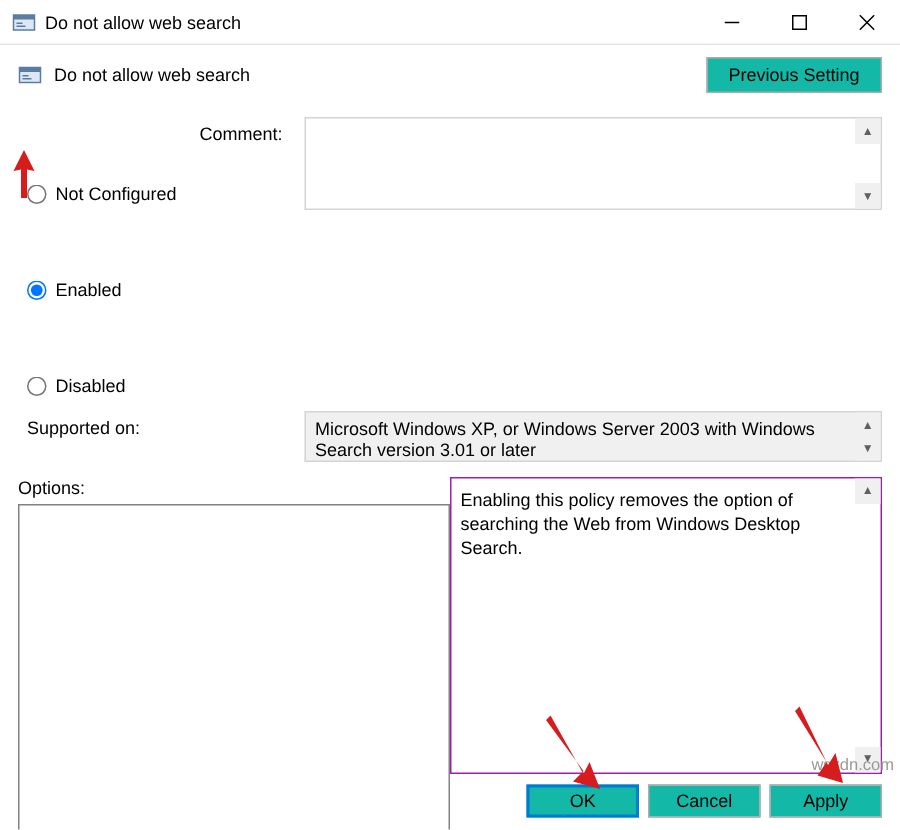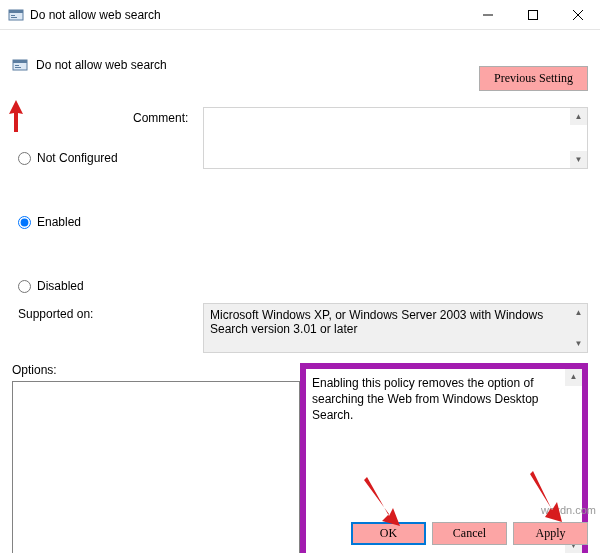--- a/index.html
+++ b/index.html
@@ -7,41 +7,41 @@
 
 .titlebar { display: flex; align-items: center; height: 30px; border-bottom: 1px solid #e5e5e5; padding-left: 8px; }
 .titlebar .icon { width: 16px; height: 16px; margin-right: 6px; display: flex; align-items: center; justify-content: center; }
 .titlebar .title { flex: 1; font-size: 12px; }
 .titlebar .controls { display: flex; }
 .titlebar .controls div { width: 45px; height: 30px; display: flex; align-items: center; justify-content: center; font-family: sans-serif; }
 
 .toolbar { display: flex; align-items: center; padding: 8px 12px; gap: 8px; }
 .toolbar .icon { width: 16px; height: 16px; display: flex; align-items: center; justify-content: center; }
 .toolbar .subtitle { flex: 1; font-size: 12px; }
-.btn { background: #fca5a5; border: 1px solid #adadad; padding: 4px 14px; font-size: 12px; font-family: Liberation Serif, serif; cursor: pointer; min-width: 90px; margin-top: 28px; }
+.btn { background: #14b8a6; border: 1px solid #adadad; padding: 4px 14px; font-size: 12px; font-family: Liberation Sans, sans-serif; cursor: pointer; min-width: 90px; }
 .btn.primary { border-color: #0078d7; box-shadow: 0 0 0 1px #0078d7 inset; }
 
 .topgrid { display: grid; grid-template-columns: 115px 70px 1fr; padding: 8px 12px 4px 18px; gap: 4px 0; align-items: start; }
 .radio-col { display: flex; flex-direction: column; gap: 10px; padding-top: 4px; }
 .radio-item { display: flex; align-items: center; gap: 6px; cursor: pointer; position: relative; margin-top: 40px; }
 .radio-item input { margin: 0; }
 .label-col { padding-top: 4px; }
 .comment-box { grid-column: 3; border: 1px solid #d4d4d4; height: 62px; width: 100%; background: #fff; position: relative; }
 .scroll-up, .scroll-down { position: absolute; right: 0; width: 17px; height: 17px; background: #f0f0f0; display: flex; align-items: center; justify-content: center; font-size: 8px; color: #606060; }
 .scroll-up { top: 0; }
 .scroll-down { bottom: 0; }
 
 .supported-row { display: grid; grid-template-columns: 185px 1fr; padding: 6px 12px 8px 18px; align-items: start; }
 .supported-label { text-align: left; padding-right: 8px; padding-top: 4px; }
-.supported-box { border: 1px solid #d4d4d4; background: #f0f0f0; padding: 4px 6px; height: 50px; position: relative; font-size: 12px; }
+.supported-box { border: 1px solid #d4d4d4; background: #f0f0f0; padding: 4px 6px; height: 34px; position: relative; font-size: 12px; }
 
 .panes { display: grid; grid-template-columns: 1fr 1fr; padding: 2px 12px 0 12px; }
 .pane-label { padding-bottom: 4px; }
 .options-box { border: 1px solid #828282; height: 278px; background: #fff; position: relative; }
-.help-box { border: 6px solid #a21caf; height: 198px; background: #fff; padding: 6px 20px 6px 6px; position: relative; font-size: 12px; line-height: 1.35; }
+.help-box { border: 1px solid #a21caf; height: 198px; background: #fff; padding: 6px 20px 6px 6px; position: relative; font-size: 12px; line-height: 1.35; }
 
 .footer { position: absolute; bottom: 8px; right: 12px; display: flex; gap: 6px; }
 .footer .btn { min-width: 75px; padding: 3px 14px; }
 
 .watermark { position: absolute; right: 4px; top: 504px; font-size: 11px; color: #999; }
 
 .arrow { position: absolute; pointer-events: none; }
 .arrow svg { display: block; }
 </style>
 </head>

